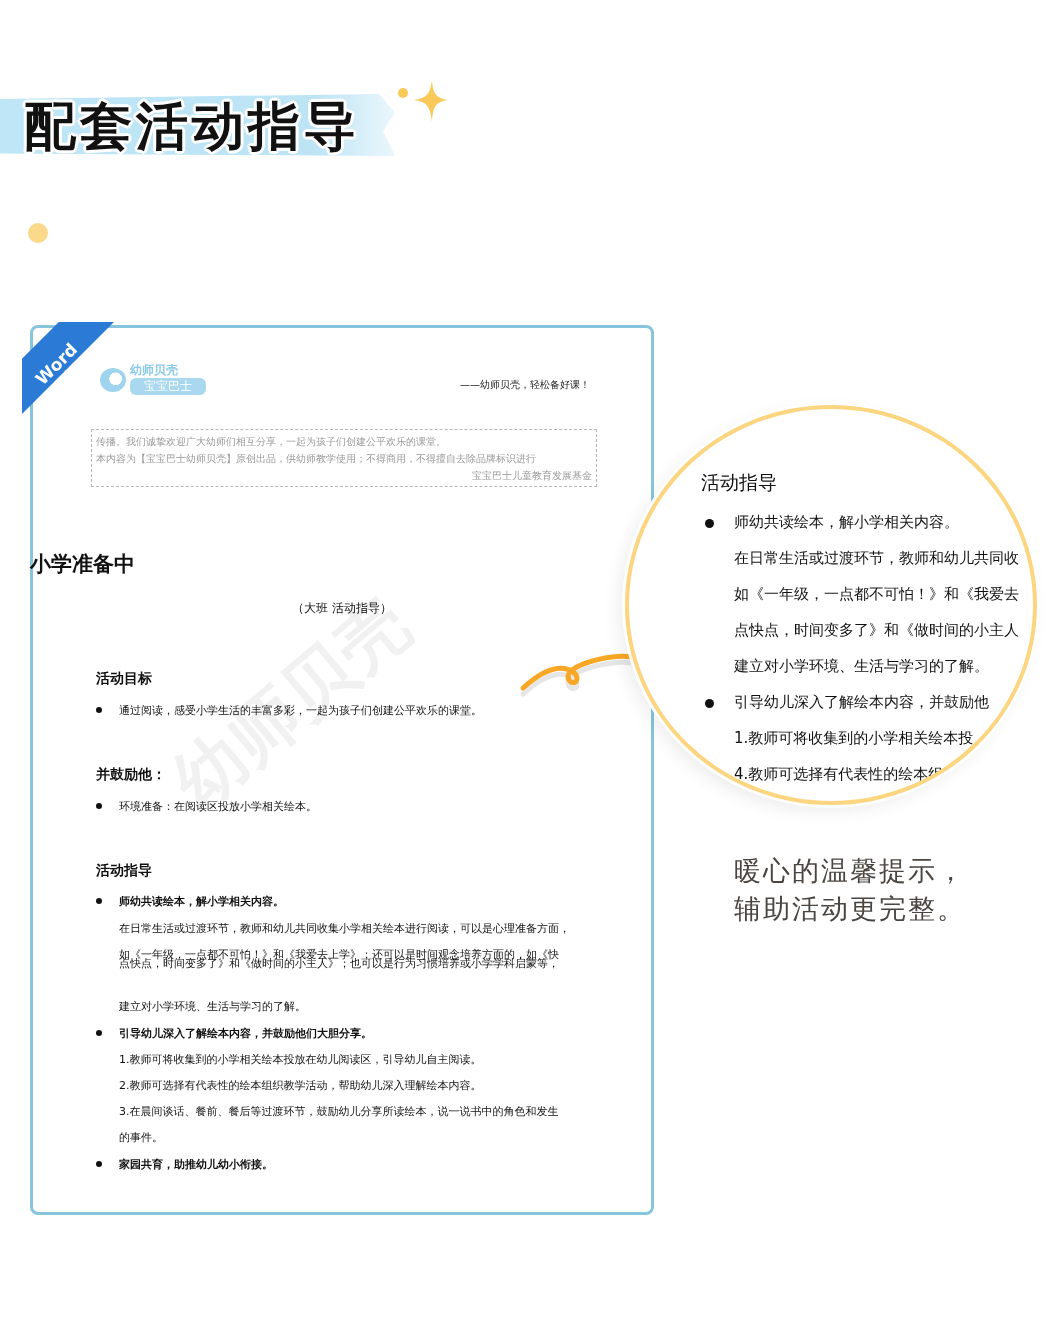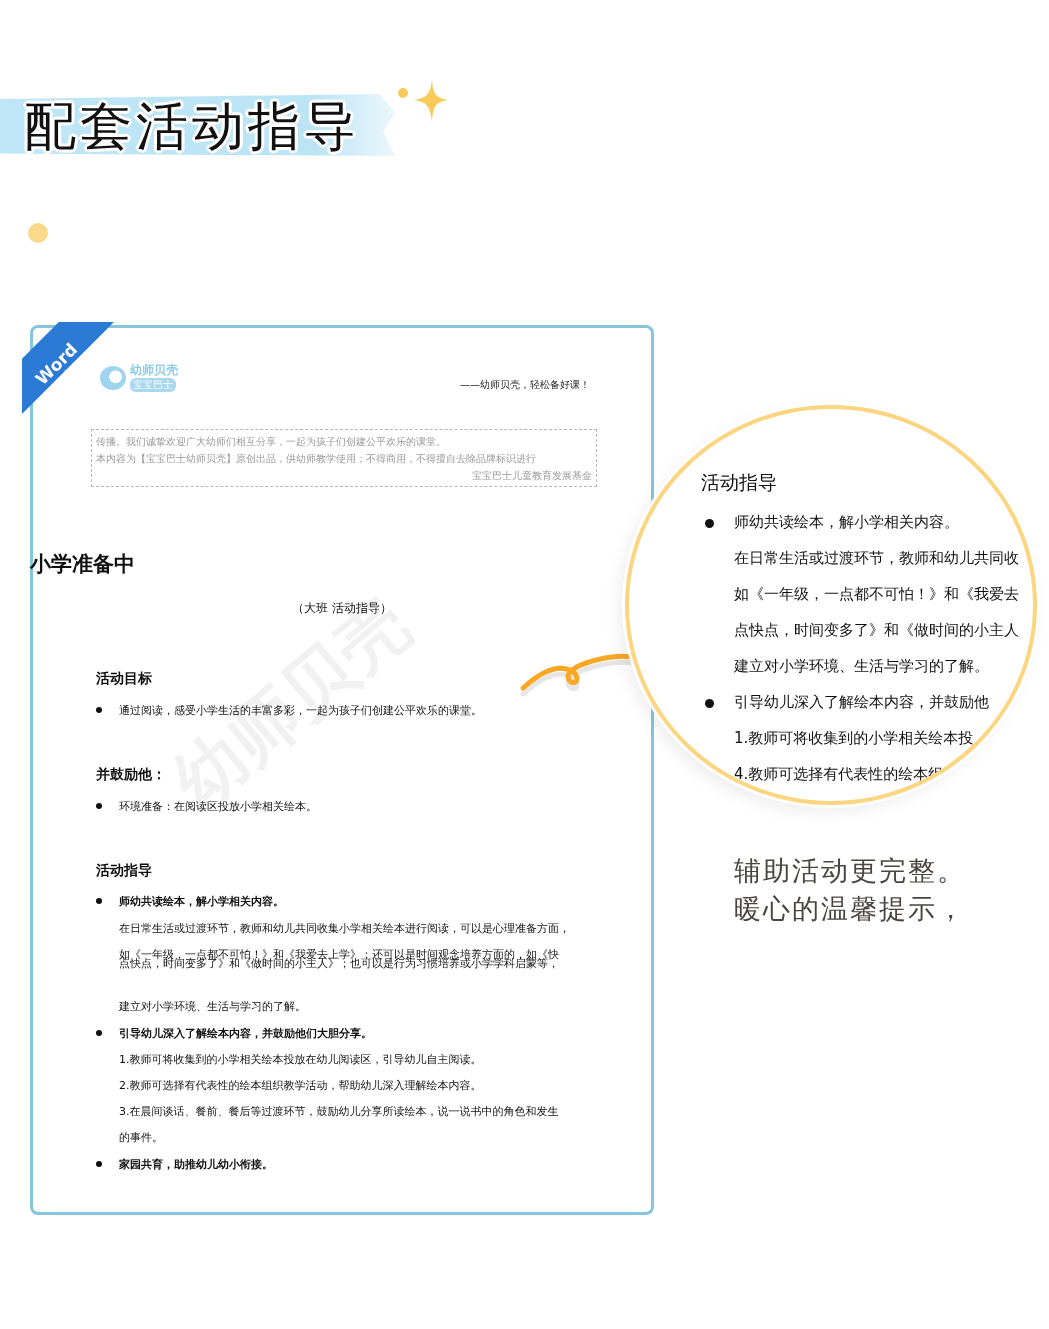--- a/index.html
+++ b/index.html
@@ -13,21 +13,21 @@
   .banner {
     position:absolute; left:0; top:88px; width:400px; height:74px;
   }
   .banner-band {
     position:absolute; left:0; top:6px; width:395px; height:62px;
     background:linear-gradient(90deg,#bfe6f7 0%,#bde4f5 80%,rgba(189,228,245,0.3) 100%);
     clip-path: polygon(0 8%, 96% 0, 100% 30%, 97% 60%, 100% 100%, 0 96%);
   }
   .banner-title {
     position:absolute; left:24px; top:4px;
-    font-size:52px; font-weight:normal; letter-spacing:4px; color:#111;
+    font-size:52px; font-weight:bold; letter-spacing:4px; color:#111;
     text-shadow: 3px 0 0 #fff, -3px 0 0 #fff, 0 3px 0 #fff, 0 -3px 0 #fff,
                  2px 2px 0 #fff, -2px -2px 0 #fff, 2px -2px 0 #fff, -2px 2px 0 #fff;
     font-family: "DejaVu Sans", sans-serif;
   }
   .sparkle {
     position:absolute; left:410px; top:78px; width:40px; height:46px;
   }
   .sparkle-dot {
     position:absolute; left:398px; top:88px; width:10px; height:10px;
     border-radius:50%; background:#f9c95a;
@@ -66,21 +66,21 @@
   .logo {
     position:absolute; left:100px; top:364px; display:flex; align-items:center;
   }
   .logo-mark {
     width:26px; height:24px; border-radius:50%;
     background:radial-gradient(circle at 60% 45%,#fff 30%, #9fd4ef 32%);
     margin-right:4px;
   }
   .logo-text-wrap { display:flex; flex-direction:column; align-items:flex-start; }
   .logo-name { font-size:12px; color:#8ccbe8; font-weight:bold; line-height:1.1; }
-  .logo-sub { font-size:10px; color:#fff; background:#a9d8ef; border-radius:6px; padding:0 3px; margin-top:1px; }
+  .logo-sub { font-size:12px; color:#fff; background:#a9d8ef; border-radius:6px; padding:0 14px; margin-top:1px; }
   .slogan {
     position:absolute; left:460px; top:378px; font-size:10px; color:#222;
   }
   .notice {
     position:absolute; left:91px; top:429px; width:506px; height:58px;
     border:1px dashed #b7b7b7; box-sizing:border-box; padding:3px 4px;
     font-size:10px; color:#9a9a9a; line-height:17px;
   }
   .notice-sign { text-align:right; }
   .doc-title {
@@ -211,15 +211,15 @@
     <div class="mag-line" style="top:212px">点快点，时间变多了》和《做时间的小主人</div>
     <div class="mag-line" style="top:248px">建立对小学环境、生活与学习的了解。</div>
     <div class="mag-bullet" style="top:290px"></div>
     <div class="mag-line" style="top:284px">引导幼儿深入了解绘本内容，并鼓励他</div>
     <div class="mag-line" style="top:320px">1.教师可将收集到的小学相关绘本投</div>
     <div class="mag-line" style="top:356px">4.教师可选择有代表性的绘本组</div>
   </div>
 </div>
 
 <div class="tip">
+  <div>暖心的温馨提示，</div>
   <div>辅助活动更完整。</div>
-  <div>暖心的温馨提示，</div>
 </div>
 
 </body></html>

